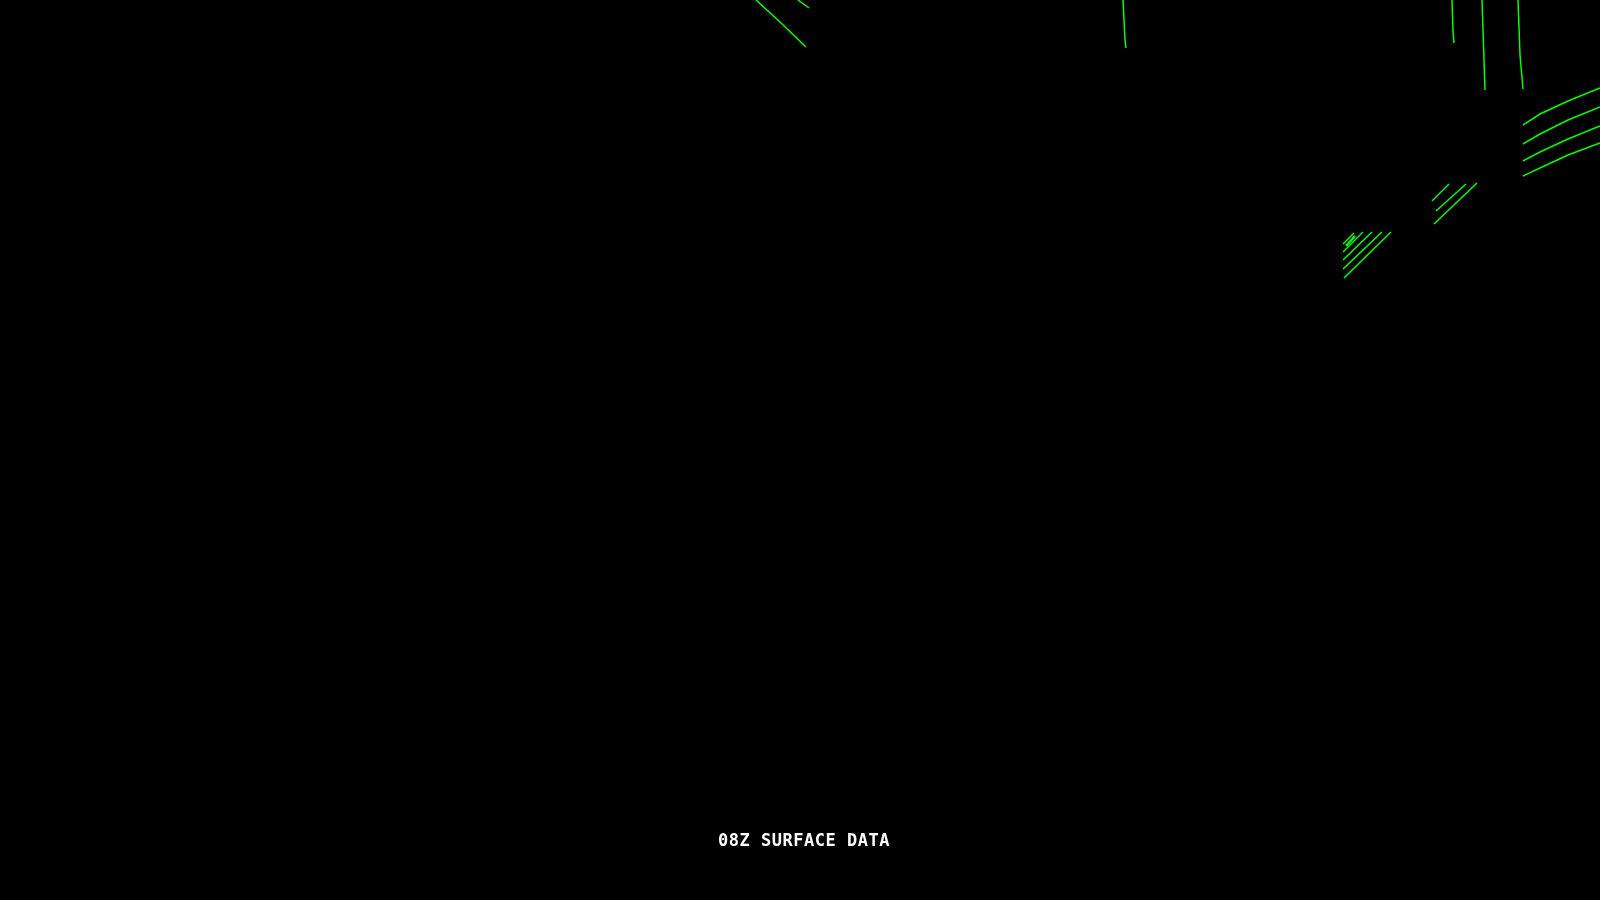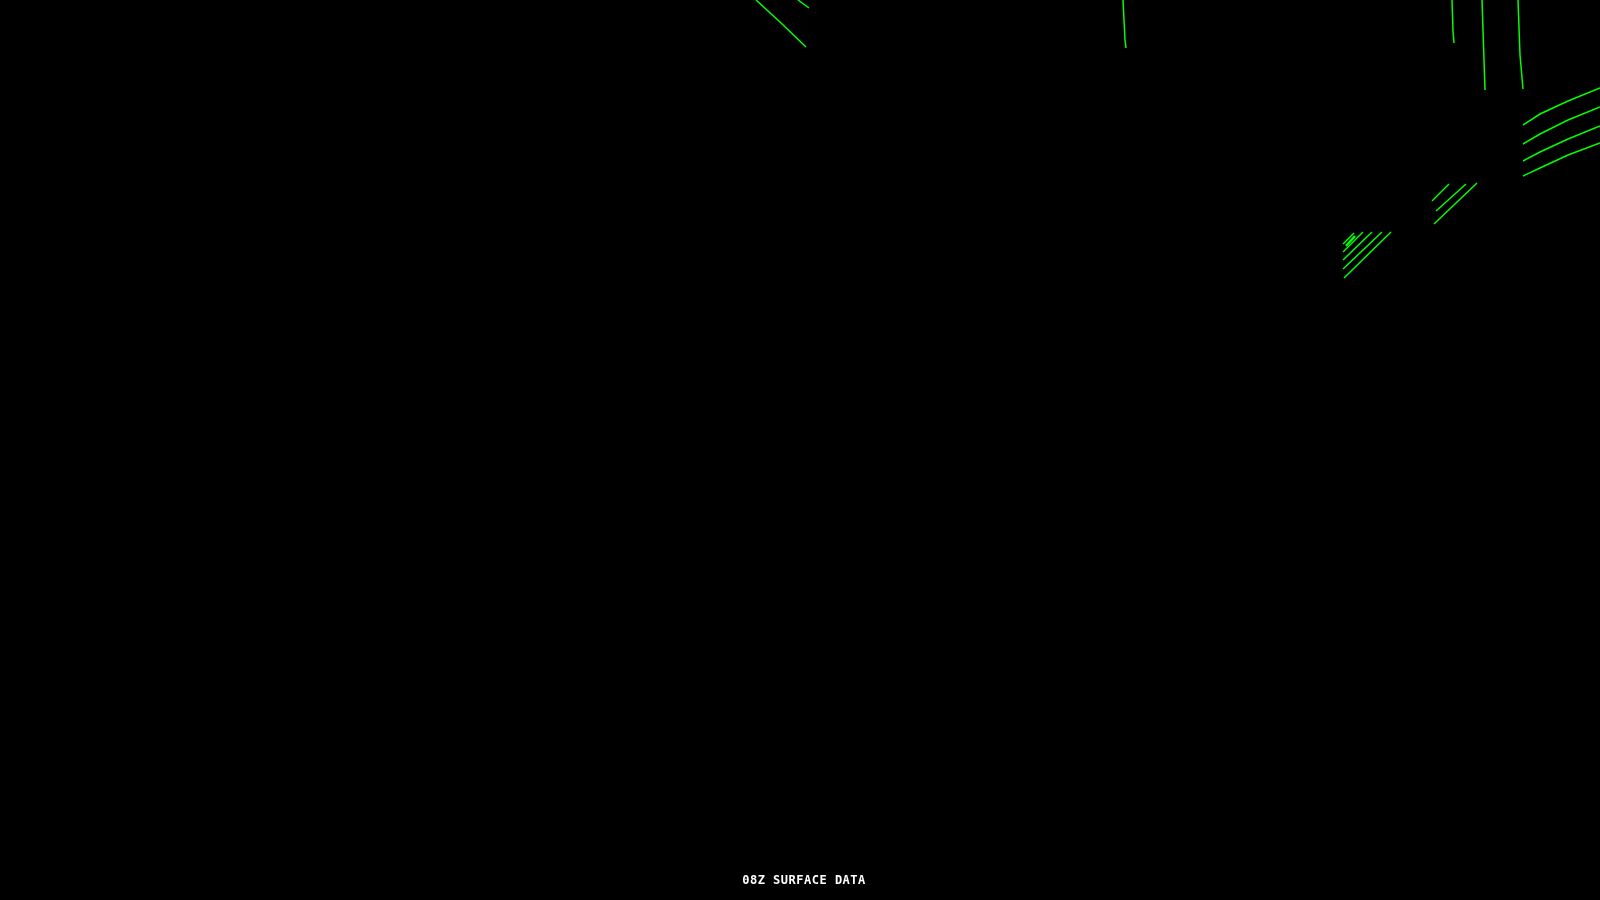--- a/index.html
+++ b/index.html
@@ -19,24 +19,24 @@
     position: absolute;
     left: 0;
     top: 0;
     width: 1600px;
     height: 900px;
     display: block;
   }
   #status-label {
     position: absolute;
     left: 804px;
-    top: 873px;
+    top: 830px;
     transform: translateX(-50%);
     color: #ffffff;
-    font-size: 12px;
+    font-size: 17px;
     font-weight: bold;
     letter-spacing: 0.5px;
     white-space: pre;
     user-select: none;
     text-align: right;
   }
 </style>
 </head>
 <body>
 

